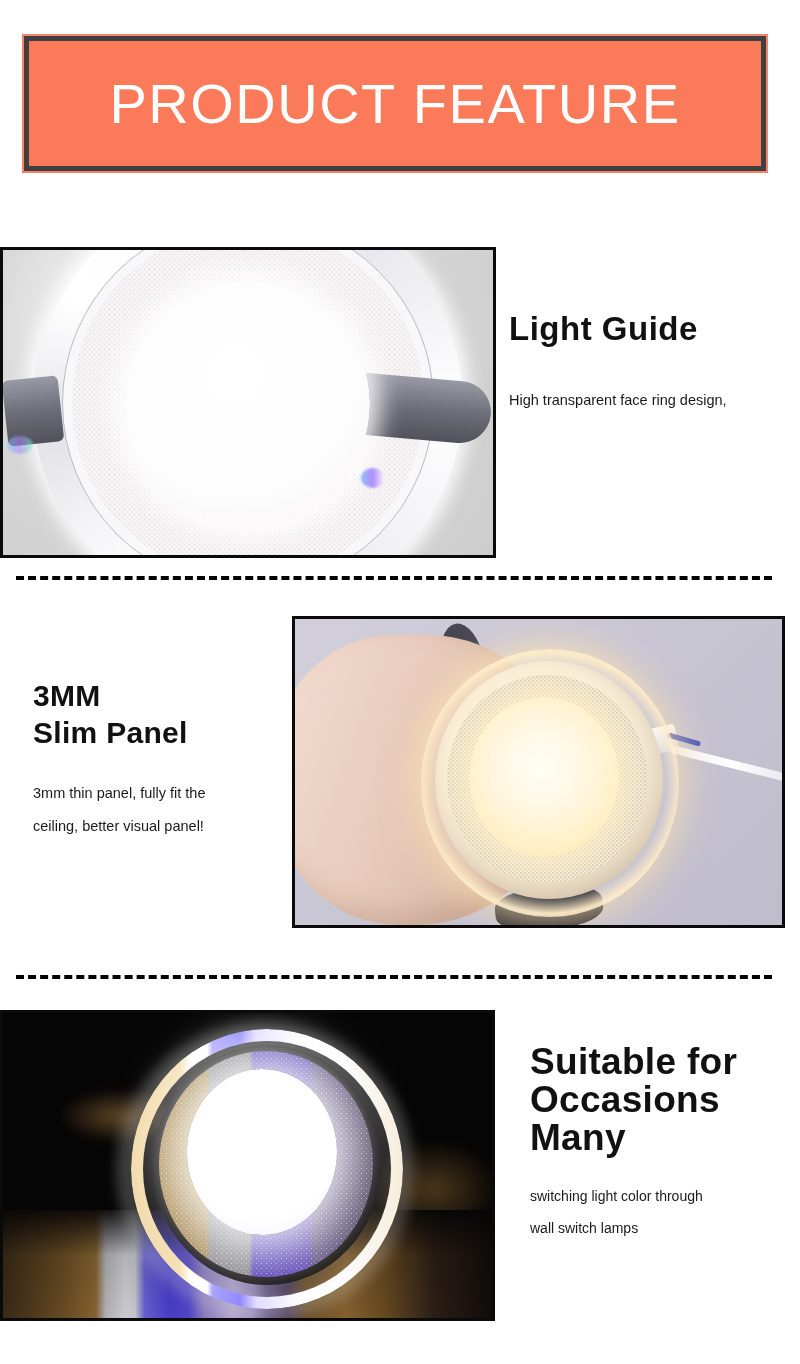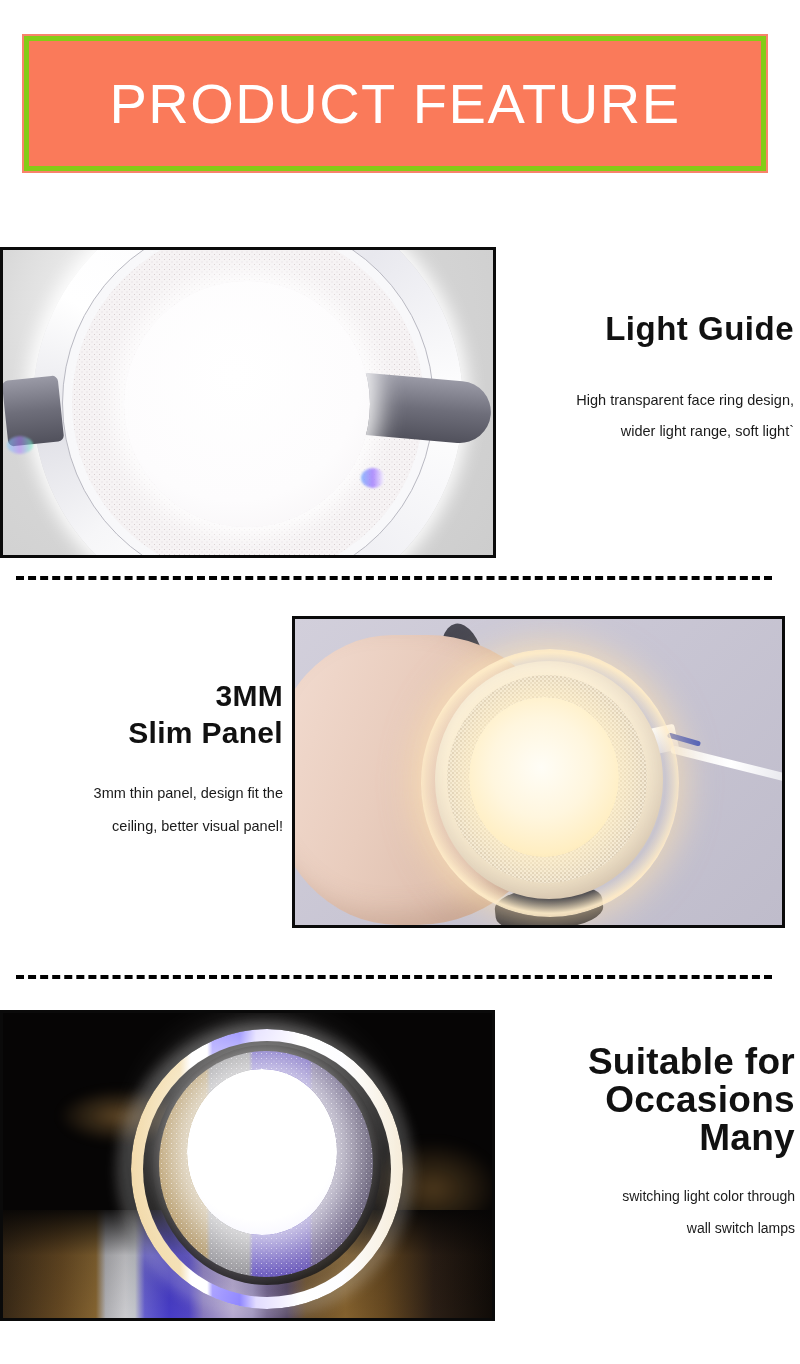--- a/index.html
+++ b/index.html
@@ -20,21 +20,21 @@
   }
 
   
   .banner-outer {
     position: absolute;
     left: 22px;
     top: 34px;
     width: 746px;
     height: 139px;
     border: 2px solid #f8836a;
-    background: #84cc16;
+    background: #404040;
     padding: 5px;
   }
   .banner-inner {
     width: 100%;
     height: 100%;
     background: #fa7a5a;
     display: flex;
     align-items: center;
     justify-content: center;
   }
@@ -319,21 +319,21 @@
     filter: blur(5px);
   }
   .p3-amberglow2 {
     position: absolute;
     left: 364px; top: 128px; width: 132px; height: 96px;
     background: radial-gradient(ellipse, rgba(214,156,74,0.34) 0%, rgba(0,0,0,0) 72%);
     filter: blur(6px);
   }
 
   
-  .textblock { position: absolute; text-align: right; }
+  .textblock { position: absolute; }
   .heading {
     color: #111111;
     font-weight: 700;
     font-family: "Liberation Sans", sans-serif;
   }
   .body-line {
     color: #1a1a1a;
     font-family: Liberation Sans, sans-serif;
     white-space: nowrap;
   }
@@ -376,31 +376,30 @@
     <div class="p1-clip p1-clip-r"></div>
     <div class="p1-center"></div>
     <div class="p1-spec"></div>
     <div class="p1-spec2"></div>
   </div>
 
   <div class="textblock text-1">
     <div class="heading">Light Guide</div>
     <div class="body-wrap">
       <div class="body-line">High transparent face ring design,</div>
-      <div class="body-line">wider light range, soft light`</div>
     </div>
   </div>
 
   <div class="divider divider-1"></div>
 
   <div class="textblock text-2">
     <div class="heading">3MM</div>
     <div class="heading">Slim Panel</div>
     <div class="body-wrap">
-      <div class="body-line">3mm thin panel, design fit the</div>
+      <div class="body-line">3mm thin panel, fully fit the</div>
       <div class="body-line">ceiling, better visual panel!</div>
     </div>
   </div>
 
   <div class="photo photo-2">
     <div class="p2-bg"></div>
     <div class="p2-darkclip"></div>
     <div class="p2-darkclip2"></div>
     <div class="p2-hand"></div>
     <div class="p2-finger p2-f1"></div>

